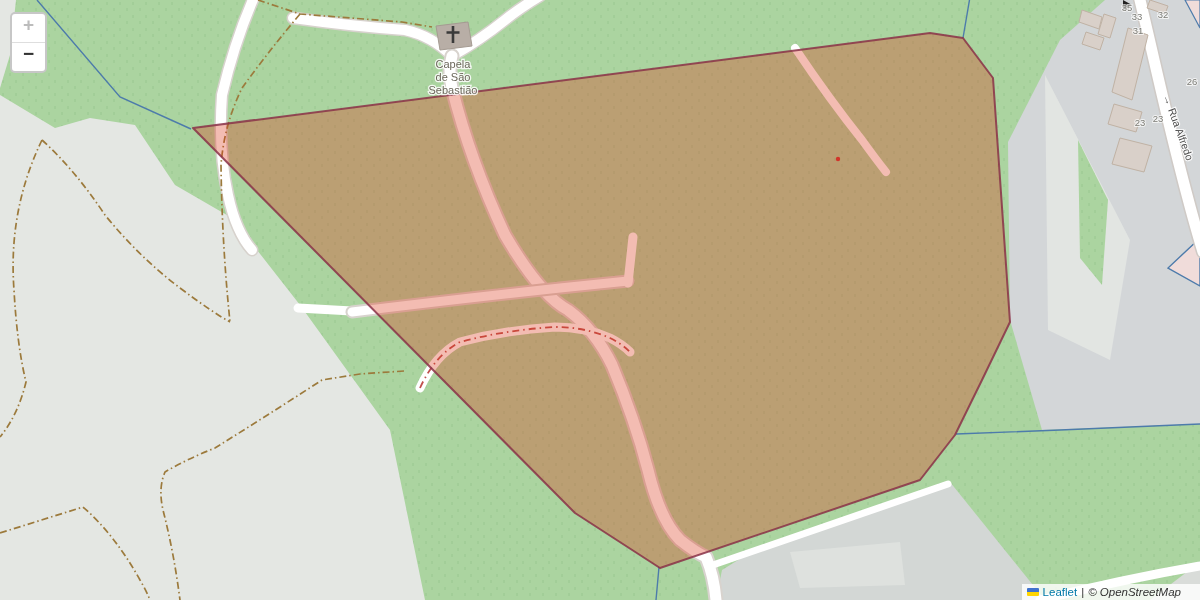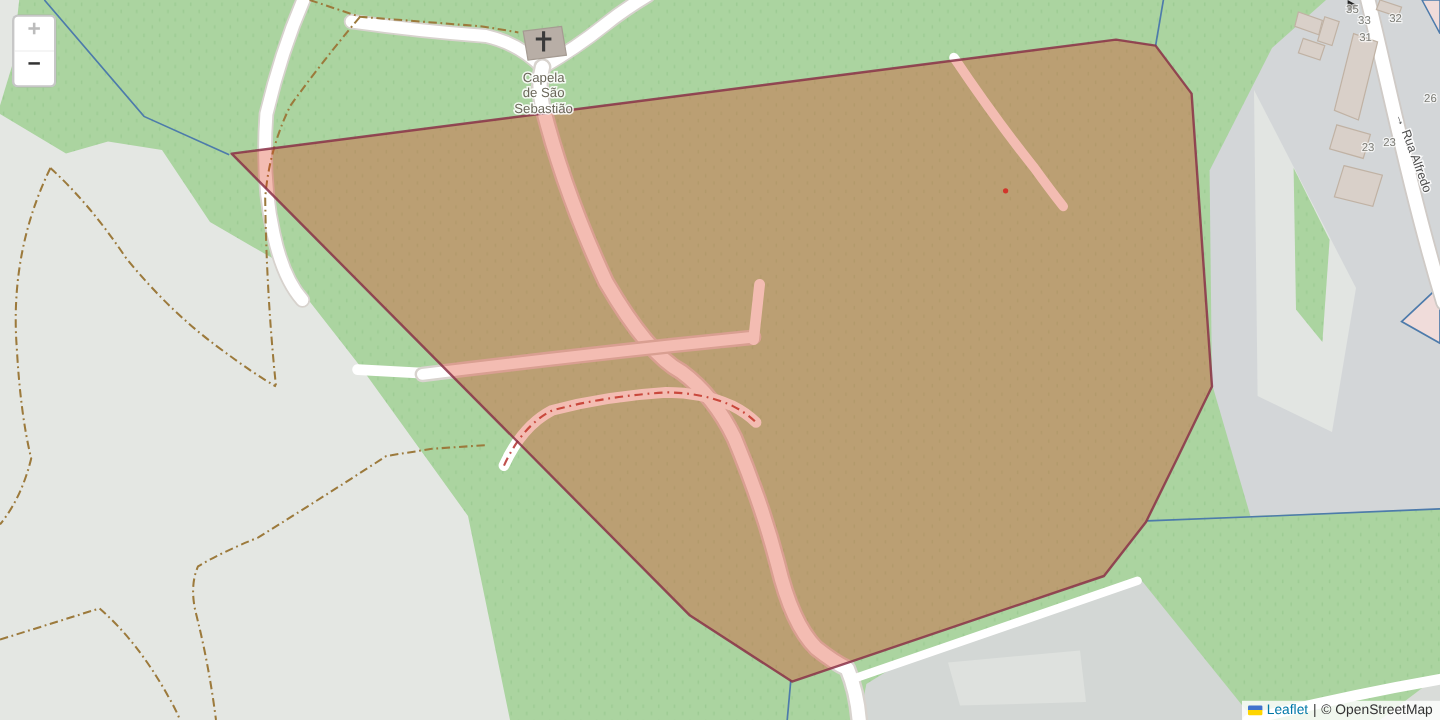--- a/index.html
+++ b/index.html
@@ -20,25 +20,25 @@
             border:2px solid rgba(0,0,0,.22);border-radius:5px;z-index:10;
             box-sizing:content-box;}
   .zoom-btn{display:block;width:33px;height:28px;line-height:28px;text-align:center;
             font:bold 19px "Liberation Sans",sans-serif;text-decoration:none;
             user-select:none;}
   .zoom-in{color:#bcbcbc;border-bottom:1px solid #dedede;border-radius:4px 4px 0 0;cursor:default;}
   .zoom-out{color:#333;border-radius:0 0 4px 4px;cursor:pointer;}
 
   
   .attrib{position:absolute;right:0;bottom:0;background:rgba(255,255,255,.82);
-          padding:2px 6px 2px 5px;font:11.5px "Liberation Sans",sans-serif;color:#333;
+          padding:2px 19px 2px 5px;font:11.5px "Liberation Sans",sans-serif;color:#333;
           display:flex;align-items:center;gap:4px;z-index:10;}
   .attrib a{text-decoration:none;}
   .leaflet-link{color:#0078A8;}
-  .osm-text{color:#333;}
+  .osm-text{color:#333;font-style:italic;}
   .ua-flag{display:inline-block;width:12px;height:8px;border-radius:1px;
            background:linear-gradient(to bottom,#4173CD 0 50%,#FFD500 50% 100%);}
   .sep{color:#333;}
 </style>
 </head>
 <body>
 
 <div class="map-wrap">
 
   <svg width="1200" height="600" viewBox="0 0 1200 600">

